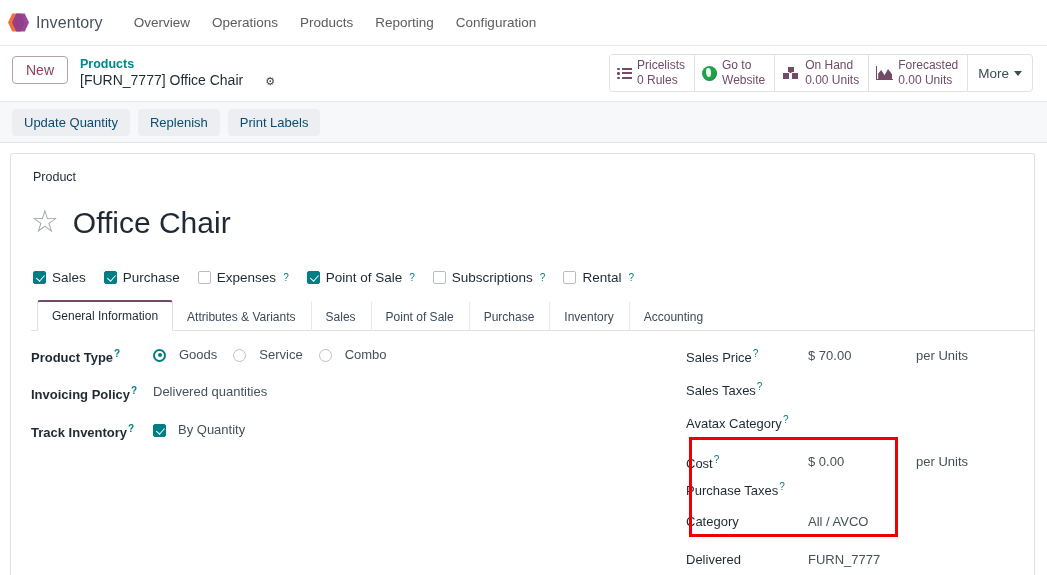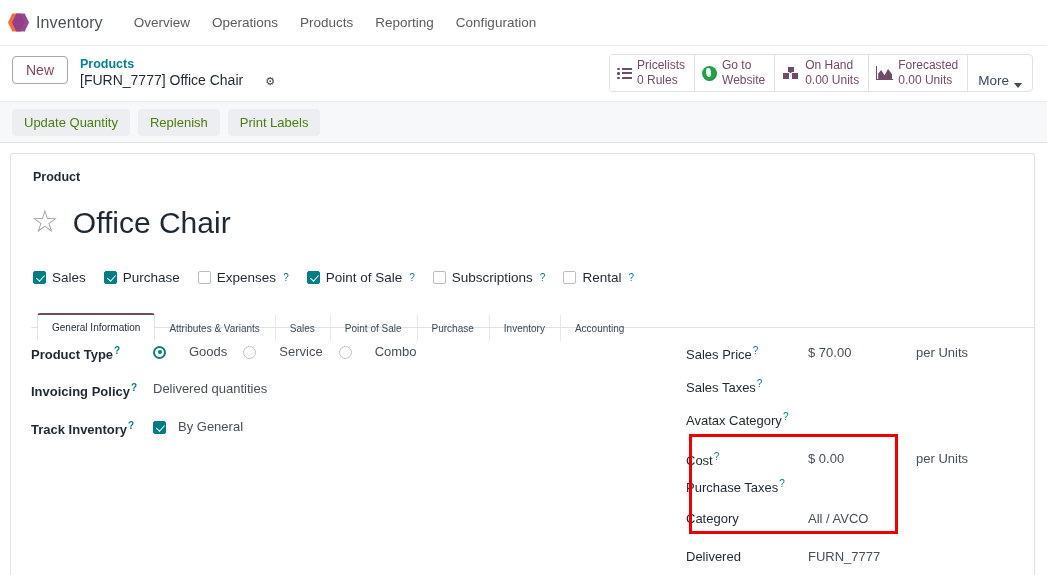--- a/index.html
+++ b/index.html
@@ -107,21 +107,21 @@
     padding: 3px 9px 3px 7px;
     border-right: 1px solid #dee2e6;
     cursor: pointer;
     background: #fff;
   }
   .stat-btn:last-child { border-right: none; }
   .stat-txt { line-height: 1.25; }
   .stat-l1 { color: #714b67; font-size: 12px; display: block; }
   .stat-l2 { color: #714b67; font-size: 12px; display: block; }
   .stat-more {
-    display: flex; align-items: flex-end; gap: 5px;
+    display: flex; align-items: center; gap: 5px;
     padding: 3px 10px;
     color: #3c4a5b; font-size: 13.5px;
     cursor: pointer;
   }
   .caret-dn {
     width: 0; height: 0;
     border-left: 4.5px solid transparent;
     border-right: 4.5px solid transparent;
     border-top: 5px solid #3c4a5b;
     display: inline-block;
@@ -171,21 +171,21 @@
     padding: 10px 12px;
     display: flex;
     gap: 8px;
     align-items: center;
     height: 41px;
   }
   .act-btn {
     background: #eceef1;
     border: 1px solid transparent;
     border-radius: 4px;
-    color: #4d7c0f;
+    color: #0c4a6e;
     font-size: 13px;
     padding: 4px 11px;
     cursor: pointer;
     line-height: 17px;
   }
 
   
   .sheet-wrap {
     background: #ffffff;
     padding: 10px 10px 0 10px;
@@ -198,21 +198,21 @@
     border-radius: 3px 3px 0 0;
     height: 100%;
     padding: 16px 20px 0 20px;
     width: 1025px;
     box-shadow: 0 1px 2px rgba(0,0,0,.02);
     overflow: hidden;
   }
 
   .lbl-product {
     font-size: 12.5px;
-    font-weight: bold;
+    font-weight: normal;
     color: #1f2933;
     margin: 0 0 2px 2px;
   }
   .title-row { display: flex; align-items: center; gap: 14px; margin-bottom: 8px; }
   .star-ic {
     font-size: 31px;
     color: #9aa0a6;
     line-height: 1;
     cursor: pointer;
     margin-top: -3px;
@@ -260,27 +260,27 @@
   
   .tabs {
     display: flex;
     align-items: flex-end;
     border-bottom: 1px solid #dfe1e5;
     margin: 0 -20px 0 0;
     padding-left: 6px;
   }
   .tab {
     padding: 8px 14px 7px 14px;
-    font-size: 10px;
+    font-size: 12px;
     color: #3c4a5b;
     border: 1px solid transparent;
     border-bottom: none;
     cursor: pointer;
     position: relative;
-    top: 14px;
+    top: 1px;
     white-space: nowrap;
   }
   .tab + .tab { border-left: 1px solid #e6e8eb; }
   .tab.active {
     background: #fff;
     border: 1px solid #dfe1e5;
     border-bottom: 1px solid #fff;
     border-top: 2px solid #714b67;
     border-radius: 3px 3px 0 0;
     color: #1f2933;
@@ -316,21 +316,21 @@
     font-size: 13px;
     color: #46505a;
     padding-top: 2px;
     display: flex;
     align-items: center;
     line-height: 1.3;
   }
 
   
   .radio-set { display: flex; align-items: center; gap: 16px; }
-  .radio-item { display: flex; align-items: center; gap: 23px; cursor: pointer; }
+  .radio-item { display: flex; align-items: center; gap: 13px; cursor: pointer; }
   .radio {
     width: 13px; height: 13px; border-radius: 50%;
     border: 1px solid #bcc1c7; background: #fff;
     flex: none; position: relative;
   }
   .radio.on { border: 2px solid #017e84; }
   .radio.on::after {
     content: ""; position: absolute;
     left: 2.5px; top: 2.5px;
     width: 4px; height: 4px; border-radius: 50%;
@@ -559,21 +559,21 @@
           </div>
           <div class="fvalue">Delivered quantities</div>
         </div>
 
         <div class="frow" style="margin-bottom:0">
           <div class="flabel">
             <span>Track Inventory</span><span class="qmark">?</span>
           </div>
           <div class="fvalue">
             <span class="cbx on" style="margin-right:12px"></span>
-            <span>By General</span>
+            <span>By Quantity</span>
           </div>
         </div>
 
       </div>
 
       <div class="col-right">
 
         <div class="hl-box"></div>
 
         <div class="rrow">

